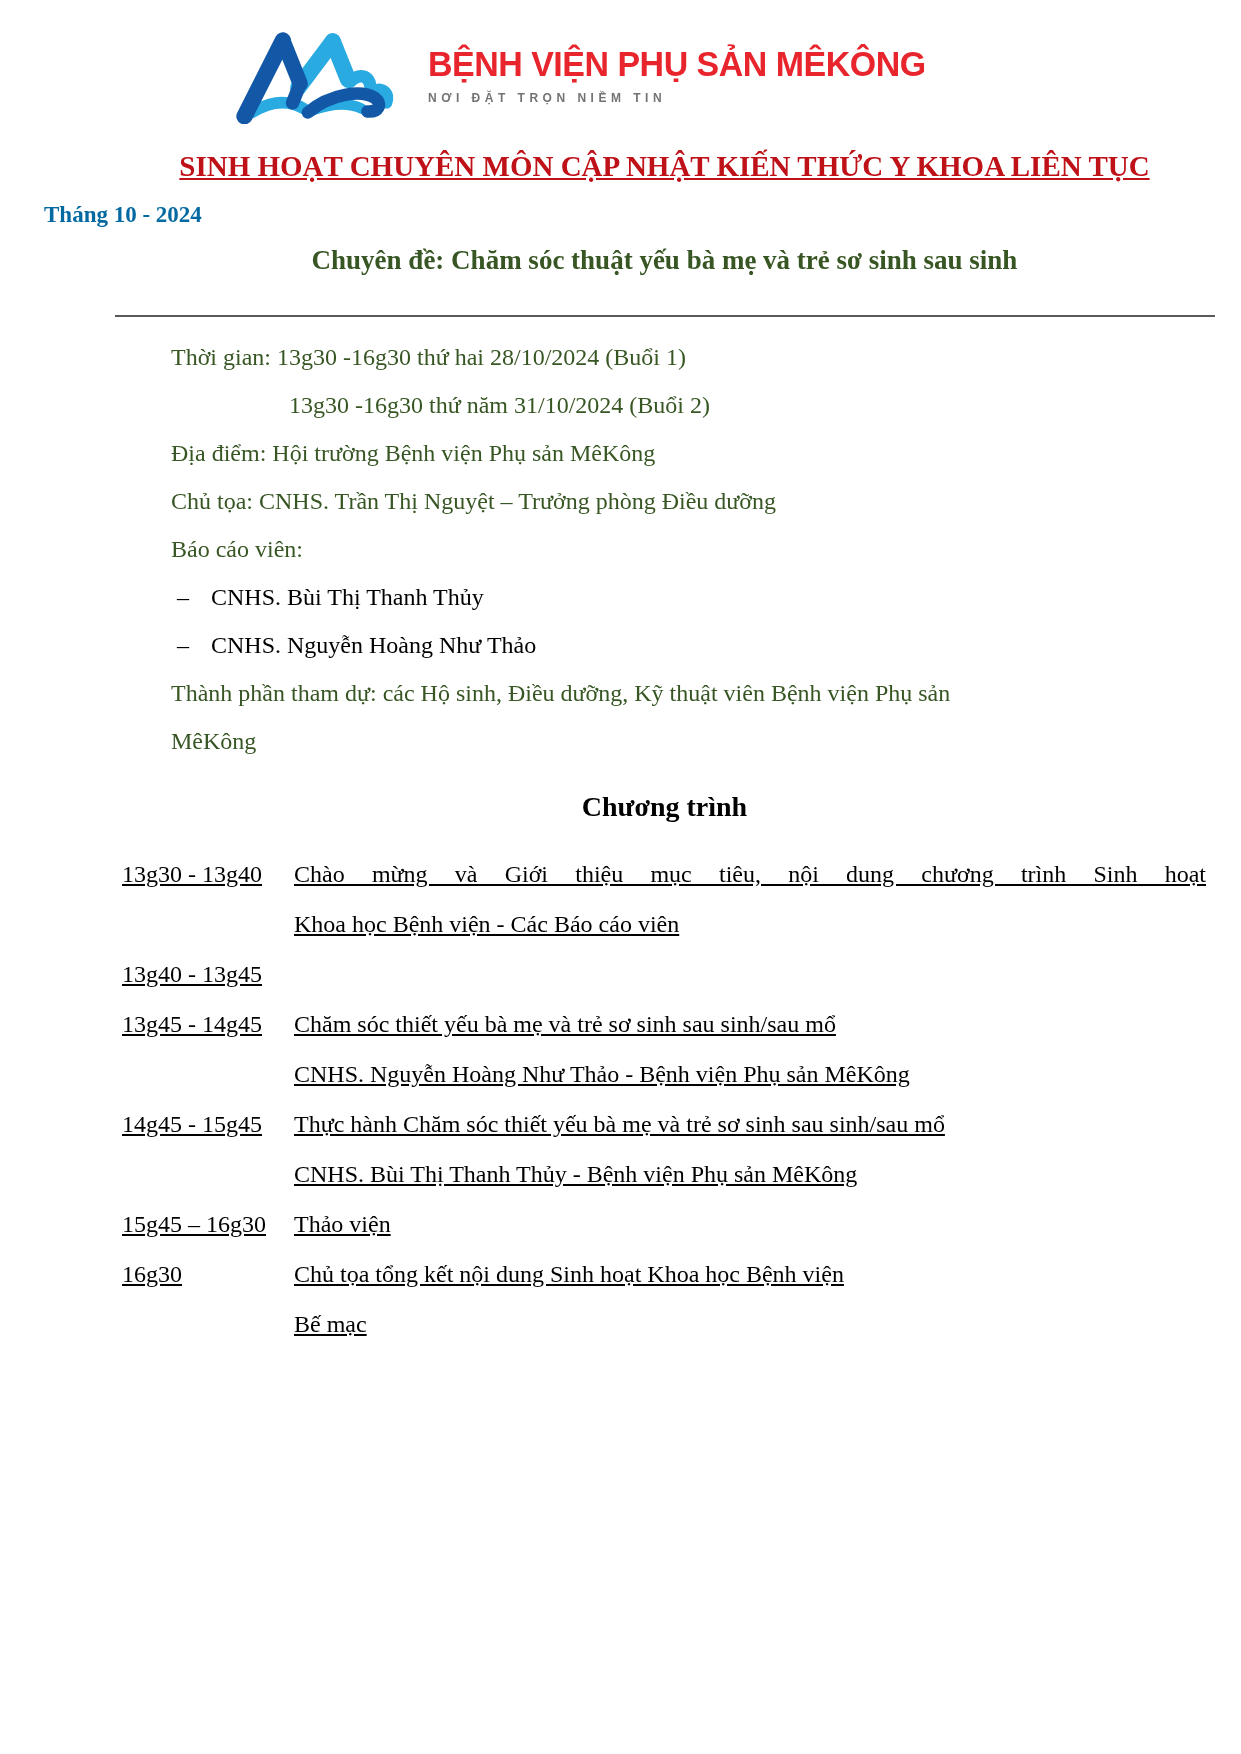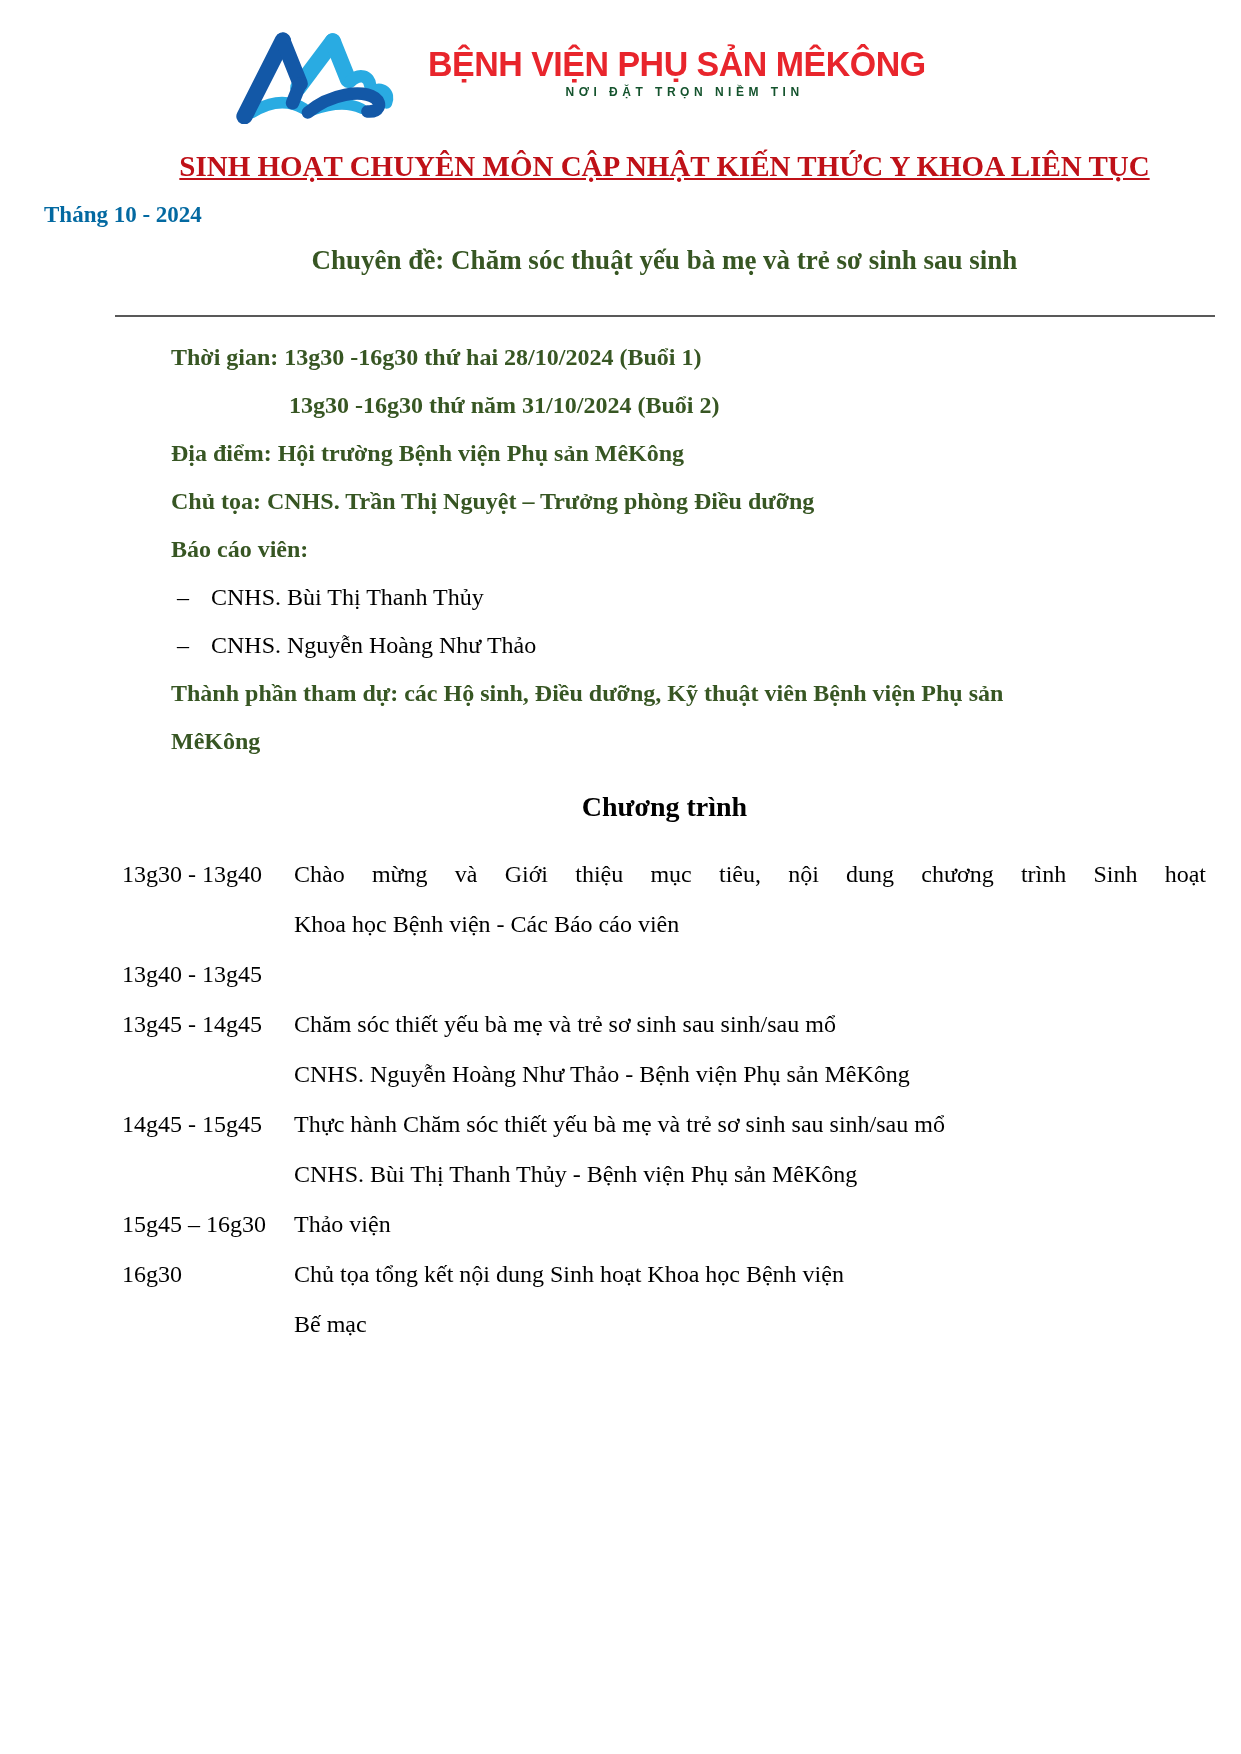--- a/index.html
+++ b/index.html
@@ -10,39 +10,39 @@
   
   .logo-row{display:flex;align-items:flex-start;margin:28px 0 0 190px;gap:6px;}
   .logo-mark{width:188px;height:96px;flex:none;}
   .logo-textcol{padding-top:18px;}
   .logo-name{
     font-family:"Liberation Sans","DejaVu Sans",sans-serif;font-weight:bold;
     font-size:35px;line-height:1;color:#E8252C;letter-spacing:-0.5px;
     transform:scaleX(.97);transform-origin:left center;white-space:nowrap;
   }
   .logo-tagline{
-    margin-top:4px;font-family:"Liberation Sans","DejaVu Sans",sans-serif;
-    font-weight:bold;font-size:12px;color:#14532d;letter-spacing:4.5px;text-align:center;
+    margin-top:10px;font-family:"Liberation Sans","DejaVu Sans",sans-serif;
+    font-weight:bold;font-size:12px;color:#737373;letter-spacing:4.5px;
   }
   
   .title-red{margin:26px 20px 0;text-align:center;font-size:29px;font-weight:bold;color:#BF1118;text-decoration:underline;}
   .title-month{margin:19px 0 0;text-align:left;font-size:23px;font-weight:bold;color:#0369a1;}
   .title-topic{margin:17px 0 0;text-align:center;font-size:27px;font-weight:bold;color:#375623;}
   .divider{margin:39px 70px 0 71px;border:none;border-top:2px solid #595959;height:0;}
   
   .details{margin:16px 74px 0 127px;font-size:24px;line-height:48px;}
   .details p{margin:0;}
-  .green{color:#375623;font-weight:bold;}
+  .green{color:#375623;font-weight:normal;}
   .indented{padding-left:118px;}
   .speaker{display:flex;color:#000;font-weight:normal;}
   .speaker .dash{width:40px;flex:none;padding-left:6px;box-sizing:border-box;}
   
   .program-heading{margin:26px 0 0;text-align:center;font-size:28px;font-weight:bold;color:#000;}
   .program{margin:26px 79px 0 78px;font-size:24px;}
-  .prow{display:flex;}
+  .prow{display:flex;text-decoration:underline;}
   .ptime{width:172px;flex:none;line-height:50px;white-space:nowrap;}
   .pcontent{flex:1;min-width:0;}
   .pline{margin:0;line-height:50px;}
   .pline.stretch{text-align:justify;text-align-last:justify;}
 </style>
 </head>
 <body>
 
 <div class="page">
 

